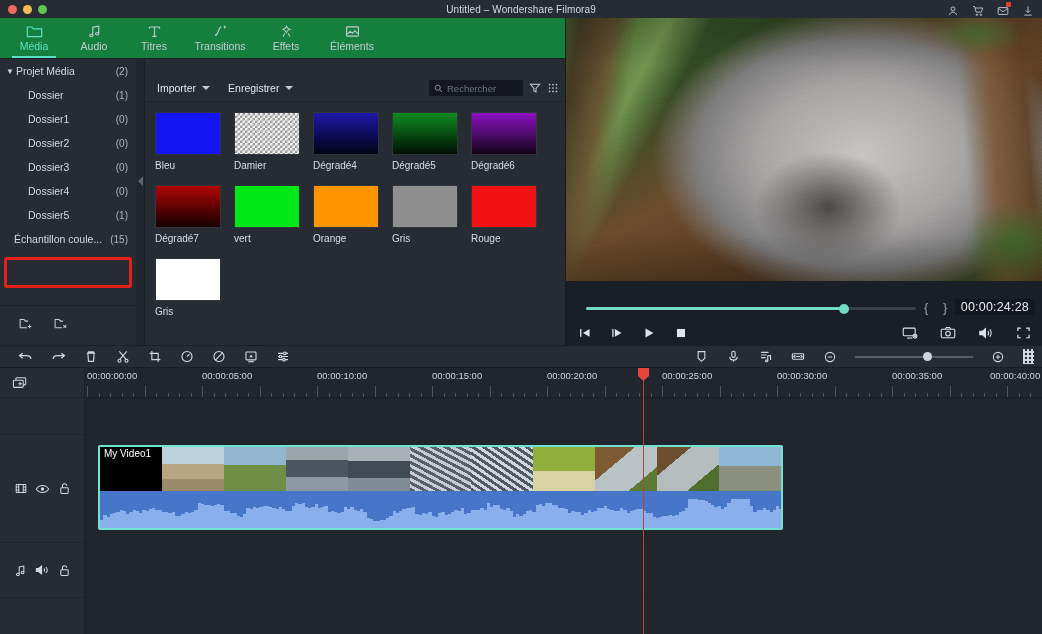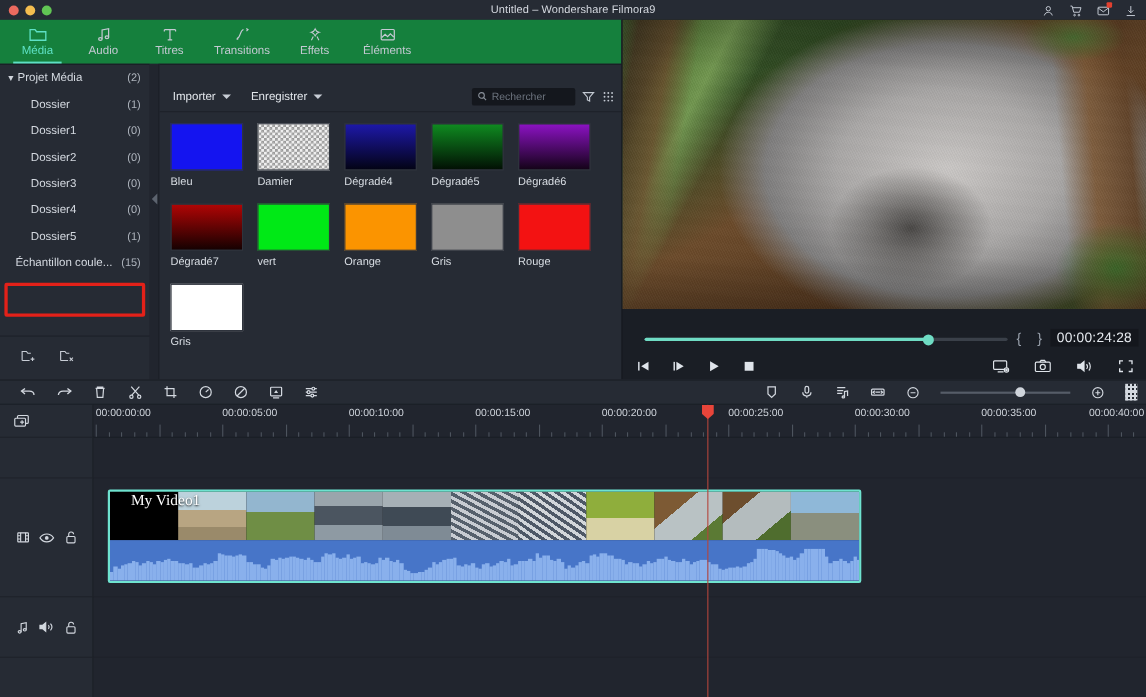--- a/index.html
+++ b/index.html
@@ -190,22 +190,22 @@
   .th-row { position: absolute; left: 0; width: 85px; border-bottom: 1px solid #1e222a;
             display: flex; align-items: center; justify-content: space-around;
             padding: 0 10px; }
   .ruler { position: absolute; left: 85px; top: 0; width: 957px; height: 30px;
            border-bottom: 1px solid #1a1e25; }
   .tick { position: absolute; top: 2px; font-size: 9.5px; color: #cfd4db; }
   .tickmark { position: absolute; bottom: 0; width: 1px; background: #4d545e; }
   .lane { position: absolute; left: 85px; width: 957px; border-bottom: 1px solid #1e222a; }
   .clip { position: absolute; border: 2px solid #6fe3d0; border-radius: 2px;
           overflow: hidden; background: #111; }
-  .clipname { position: absolute; top: 1px; left: 19px; font-size: 14px; color: #fff;
-              z-index: 3; text-shadow: 0 1px 2px #000; font-family: Liberation Serif, serif; }
+  .clipname { position: absolute; top: 1px; left: 4px; font-size: 10px; color: #fff;
+              z-index: 3; text-shadow: 0 1px 2px #000; }
   .thumbs { position: absolute; top: 0; left: 0; height: 44px; width: 100%; display: flex; }
   .thumb { flex: 1; height: 44px; }
   .wave { position: absolute; top: 44px; left: 0; right: 0; bottom: 0;
           background: #4775c8; overflow: hidden; }
   .wavebars { position: absolute; left: 0; bottom: 0; width: 100%; height: 30px;
               display: flex; align-items: flex-end; }
   .wb { flex: 1; background: #89b0ec; }
   .playhead { position: absolute; top: 0; width: 1px; height: 266px;
               background: #b4453c; z-index: 10; }
   .playhead .head { position: absolute; top: 0; left: -5px; width: 11px; height: 13px;

